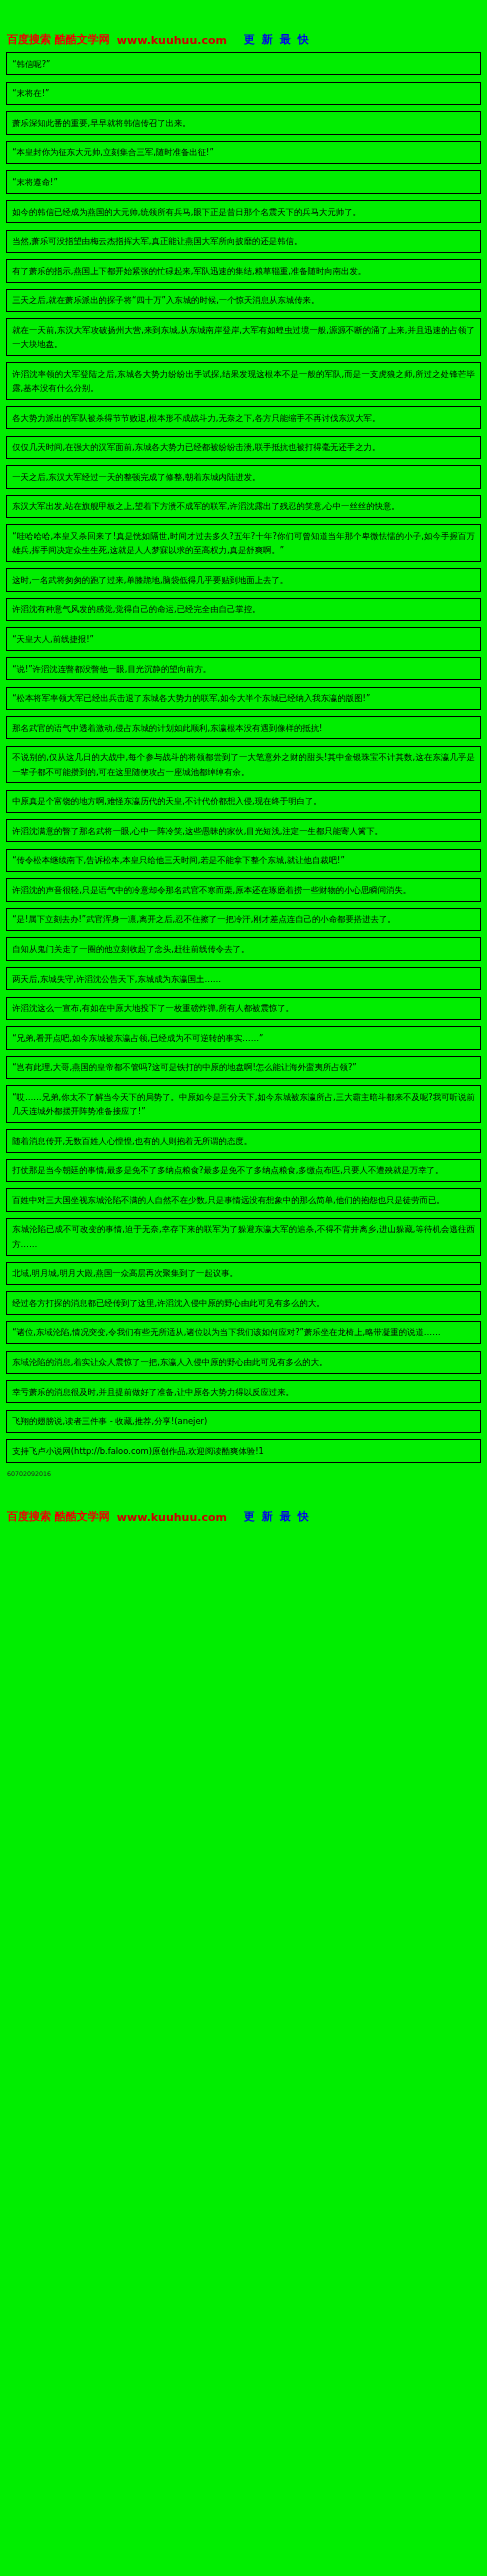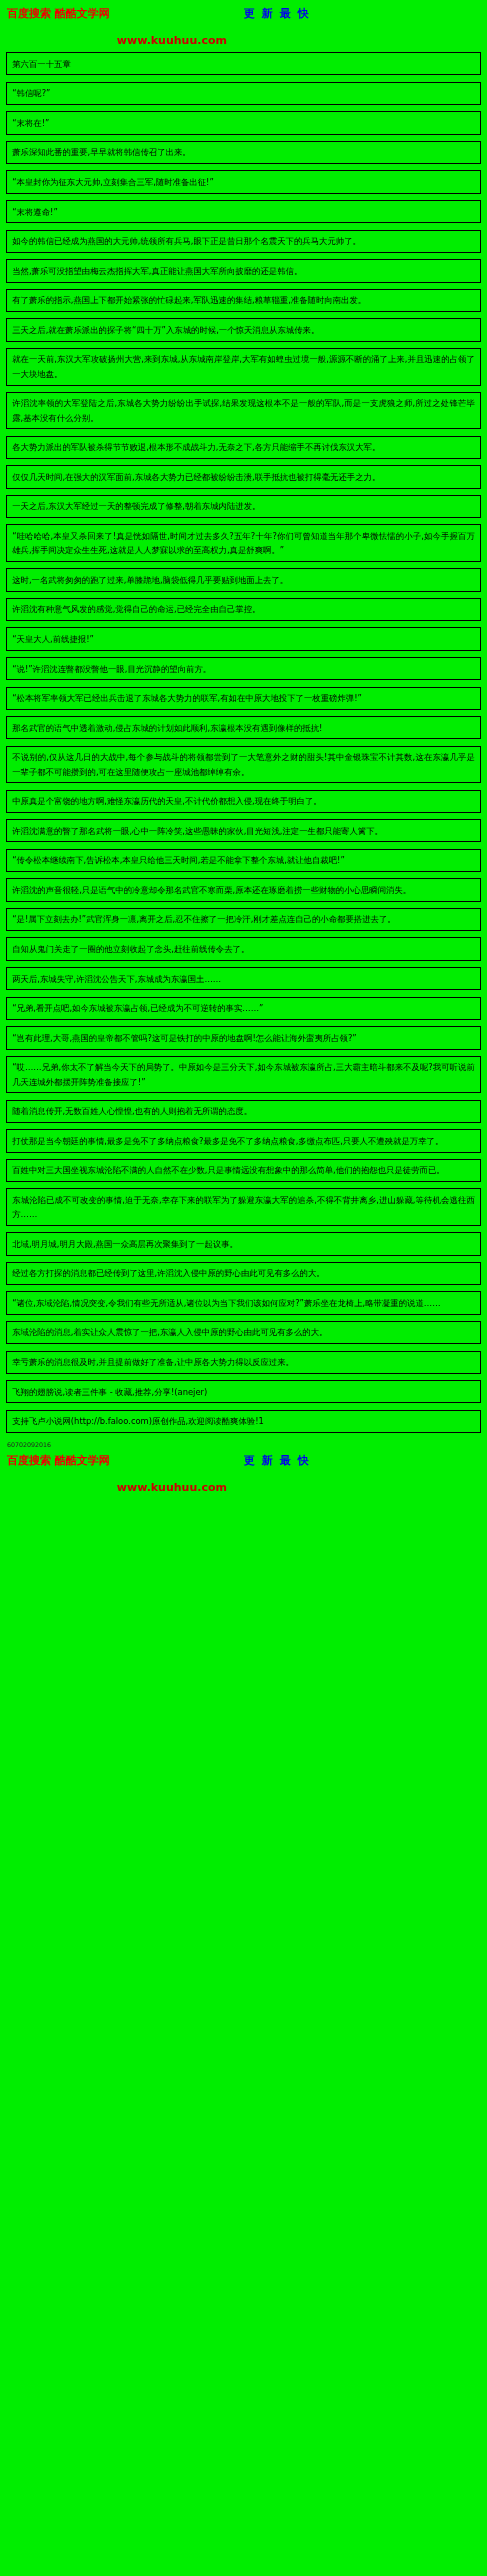--- a/index.html
+++ b/index.html
@@ -6,21 +6,21 @@
   html, body { margin: 0; padding: 0; }
   body {
     width: 487px;
     min-height: 2576px;
     background: #00ee00;
     font-family: "DejaVu Sans", sans-serif;
     color: #000;
   }
   .banner {
     display: flex;
-    align-items: flex-start;
+    align-items: flex-end;
     padding: 5.6px 7px 4.2px 7px;
     font-weight: bold;
     font-size: 11px;
     white-space: nowrap;
     cursor: pointer;
   }
   .banner .site { color: #ee0000; }
   .banner .url  { color: #cc0000; margin-left: 7px; margin-top: 28px; }
   .banner .tagline { color: #0000ee; margin-left: 16.7px; letter-spacing: 7px; }
   .content { padding: 1.4px 5.6px 0 5.6px; }
@@ -46,52 +46,53 @@
 </head>
 <body>
 
 <div class="banner top">
   <span class="site">百度搜索 酷酷文学网</span>
   <span class="url">www.kuuhuu.com</span>
   <span class="tagline">更新最快</span>
 </div>
 
 <div class="content">
-  <div class="para chapter">第六百一十五章</div>
 
   <div>
       <div class="para">“韩信呢?”</div>
       <div class="para">“末将在!”</div>
       <div class="para">萧乐深知此番的重要,早早就将韩信传召了出来。</div>
       <div class="para">“本皇封你为征东大元帅,立刻集合三军,随时准备出征!”</div>
       <div class="para">“末将遵命!”</div>
       <div class="para">如今的韩信已经成为燕国的大元帅,统领所有兵马,眼下正是昔日那个名震天下的兵马大元帅了。</div>
       <div class="para">当然,萧乐可没指望由梅云杰指挥大军,真正能让燕国大军所向披靡的还是韩信。</div>
       <div class="para">有了萧乐的指示,燕国上下都开始紧张的忙碌起来,军队迅速的集结,粮草辎重,准备随时向南出发。</div>
       <div class="para">三天之后,就在萧乐派出的探子将“四十万”入东城的时候,一个惊天消息从东城传来。</div>
       <div class="para">就在一天前,东汉大军攻破扬州大营,来到东城,从东城南岸登岸,大军有如蝗虫过境一般,源源不断的涌了上来,并且迅速的占领了一大块地盘。</div>
       <div class="para">许滔沈率领的大军登陆之后,东城各大势力纷纷出手试探,结果发现这根本不是一般的军队,而是一支虎狼之师,所过之处锋芒毕露,基本没有什么分别。</div>
       <div class="para">各大势力派出的军队被杀得节节败退,根本形不成战斗力,无奈之下,各方只能缩手不再讨伐东汉大军。</div>
       <div class="para">仅仅几天时间,在强大的汉军面前,东城各大势力已经都被纷纷击溃,联手抵抗也被打得毫无还手之力。</div>
       <div class="para">一天之后,东汉大军经过一天的整顿完成了修整,朝着东城内陆进发。</div>
+      <div class="para">东汉大军出发,站在旗舰甲板之上,望着下方溃不成军的联军,许滔沈露出了残忍的笑意,心中一丝丝的快意。</div>
       <div class="para">“哇哈哈哈,本皇又杀回来了!真是恍如隔世,时间才过去多久?五年?十年?你们可曾知道当年那个卑微怯懦的小子,如今手握百万雄兵,挥手间决定众生生死,这就是人人梦寐以求的至高权力,真是舒爽啊。”</div>
       <div class="para">这时,一名武将匆匆的跑了过来,单膝跪地,脑袋低得几乎要贴到地面上去了。</div>
       <div class="para">许滔沈有种意气风发的感觉,觉得自己的命运,已经完全由自己掌控。</div>
       <div class="para">“天皇大人,前线捷报!”</div>
       <div class="para">“说!”许滔沈连瞥都没瞥他一眼,目光沉静的望向前方。</div>
-      <div class="para">“松本将军率领大军已经出兵击退了东城各大势力的联军,有如在中原大地投下了一枚重磅炸弹!”</div>
+      <div class="para">“松本将军率领大军已经出兵击退了东城各大势力的联军,如今大半个东城已经纳入我东瀛的版图!”</div>
       <div class="para">那名武官的语气中透着激动,侵占东城的计划如此顺利,东瀛根本没有遇到像样的抵抗!</div>
       <div class="para">不说别的,仅从这几日的大战中,每个参与战斗的将领都尝到了一大笔意外之财的甜头!其中金银珠宝不计其数,这在东瀛几乎是一辈子都不可能攒到的,可在这里随便攻占一座城池都绰绰有余。</div>
       <div class="para">中原真是个富饶的地方啊,难怪东瀛历代的天皇,不计代价都想入侵,现在终于明白了。</div>
       <div class="para">许滔沈满意的瞥了那名武将一眼,心中一阵冷笑,这些愚昧的家伙,目光短浅,注定一生都只能寄人篱下。</div>
       <div class="para">“传令松本继续南下,告诉松本,本皇只给他三天时间,若是不能拿下整个东城,就让他自裁吧!”</div>
       <div class="para">许滔沈的声音很轻,只是语气中的冷意却令那名武官不寒而栗,原本还在琢磨着捞一些财物的小心思瞬间消失。</div>
       <div class="para">“是!属下立刻去办!”武官浑身一凛,离开之后,忍不住擦了一把冷汗,刚才差点连自己的小命都要搭进去了。</div>
       <div class="para">自知从鬼门关走了一圈的他立刻收起了念头,赶往前线传令去了。</div>
       <div class="para">两天后,东城失守,许滔沈公告天下,东城成为东瀛国土……</div>
+      <div class="para">许滔沈这么一宣布,有如在中原大地投下了一枚重磅炸弹,所有人都被震惊了。</div>
       <div class="para">“兄弟,看开点吧,如今东城被东瀛占领,已经成为不可逆转的事实……”</div>
       <div class="para">“岂有此理,大哥,燕国的皇帝都不管吗?这可是铁打的中原的地盘啊!怎么能让海外蛮夷所占领?”</div>
       <div class="para">“哎……兄弟,你太不了解当今天下的局势了。中原如今是三分天下,如今东城被东瀛所占,三大霸主暗斗都来不及呢?我可听说前几天连城外都摆开阵势准备接应了!”</div>
       <div class="para">随着消息传开,无数百姓人心惶惶,也有的人则抱着无所谓的态度。</div>
       <div class="para">打仗那是当今朝廷的事情,最多是免不了多纳点粮食?最多是免不了多纳点粮食,多缴点布匹,只要人不遭殃就是万幸了。</div>
       <div class="para">百姓中对三大国坐视东城沦陷不满的人自然不在少数,只是事情远没有想象中的那么简单,他们的抱怨也只是徒劳而已。</div>
       <div class="para">东城沦陷已成不可改变的事情,迫于无奈,幸存下来的联军为了躲避东瀛大军的追杀,不得不背井离乡,进山躲藏,等待机会逃往西方……</div>
       <div class="para">北域,明月城,明月大殿,燕国一众高层再次聚集到了一起议事。</div>
       <div class="para">经过各方打探的消息都已经传到了这里,许滔沈入侵中原的野心由此可见有多么的大。</div>
       <div class="para">“诸位,东域沦陷,情况突变,令我们有些无所适从,诸位以为当下我们该如何应对?”萧乐坐在龙椅上,略带凝重的说道……</div>

